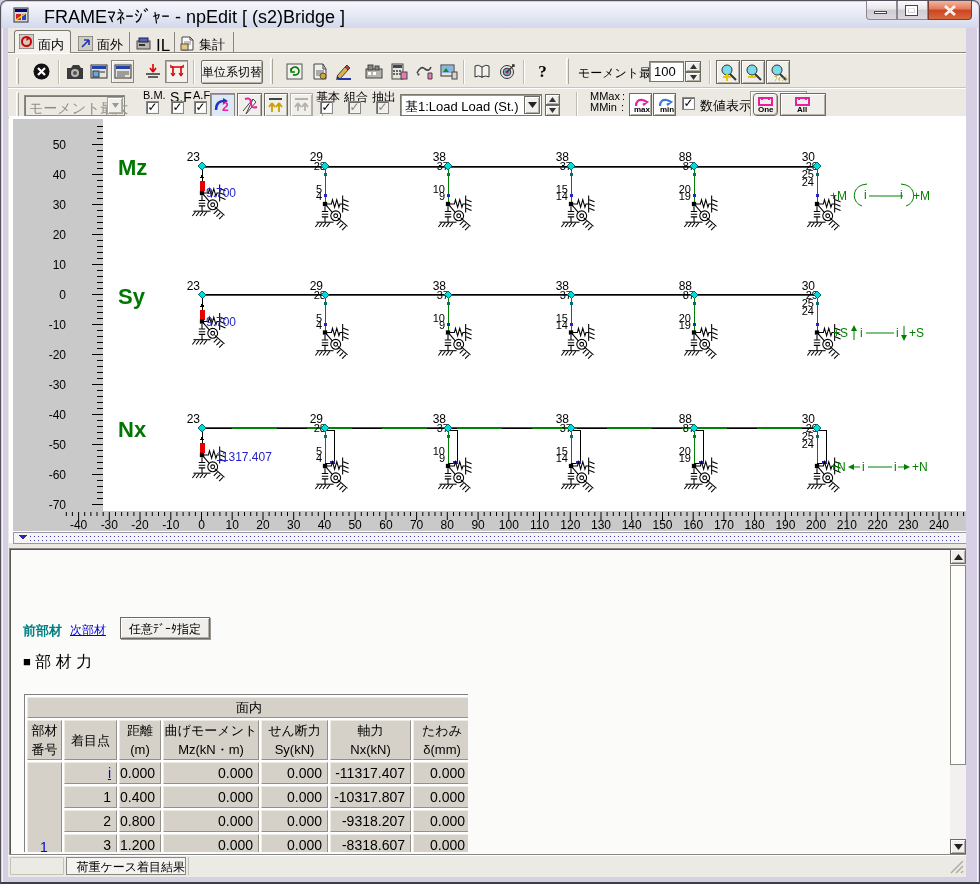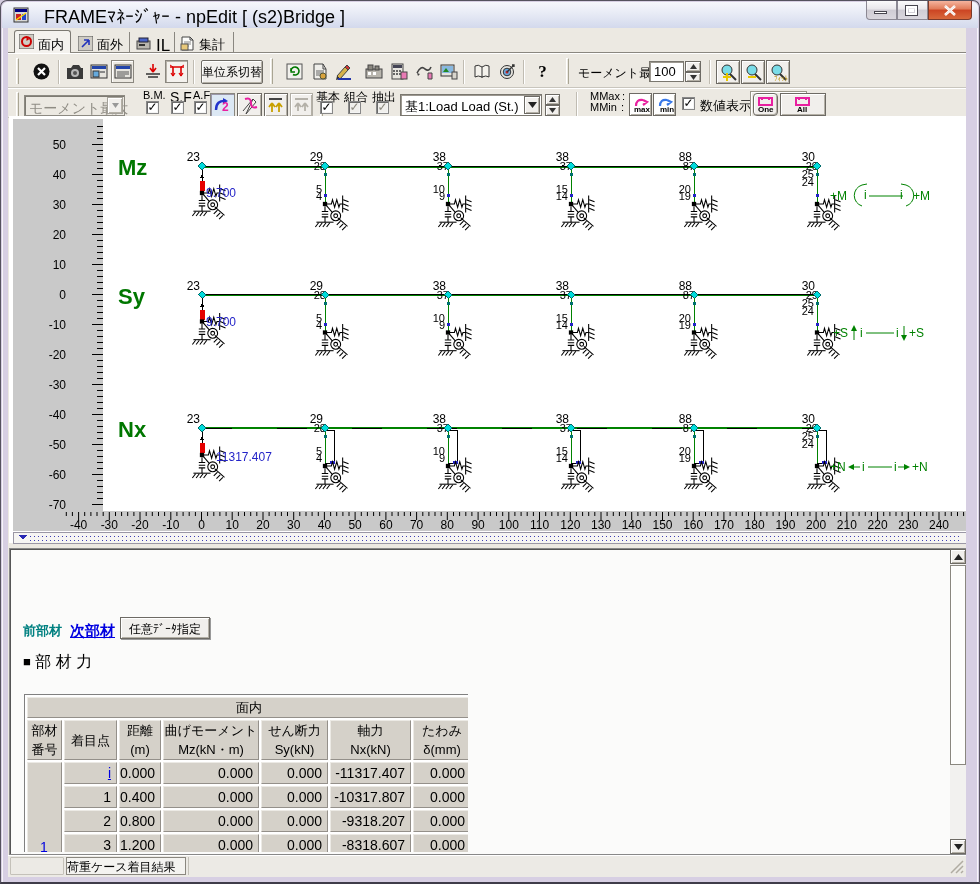--- a/index.html
+++ b/index.html
@@ -857,21 +857,21 @@
 <rect x="9" y="543" width="957" height="3" fill="#ece9e2"></rect>
 <rect x="13" y="532" width="953" height="11" fill="#f6f5f3" stroke="#9a97a5" stroke-width="1"></rect>
 <line x1="30" y1="536" x2="960" y2="536" stroke="#3c3cb4" stroke-width="1" stroke-dasharray="1 3"></line>
 <line x1="30" y1="540" x2="960" y2="540" stroke="#3c3cb4" stroke-width="1" stroke-dasharray="1 3"></line>
 <path d="M19,535 l8,0 l-4,5 z" fill="#2828b4"></path>
 </svg>
 
 <div class="abs" style="left:8px;top:546px;width:958px;height:2px;background:#ece9e2"></div>
 <div class="abs" style="left:9px;top:548px;width:957px;height:307px;background:#fbfbfa;border:1px solid #888;border-right:none;box-shadow:inset 1px 1px 0 #555"></div>
 <div class="abs" style="left:23px;top:622px;font-size:13px;font-weight:bold;color:#008080">前部材</div>
-<div class="abs" style="left:70px;top:622px;font-size:15px;font-weight:bold;color:#0000e0;text-decoration:underline">次部材</div>
+<div class="abs" style="left:70px;top:622px;font-size:12px;font-weight:normal;color:#0000e0;text-decoration:underline">次部材</div>
 <div class="abs" style="left:120px;top:617px;width:90px;height:22px;background:#f1efec;border:1px solid #6d6a64;box-shadow:inset 1px 1px 0 #fff, inset -1px -1px 0 #b4b0a6, 1px 1px 0 #999;font-size:12px;text-align:center;padding-top:3px">任意ﾃﾞｰﾀ指定</div>
 <div class="abs" style="left:23px;top:652px;font-size:16px;font-weight:normal"><span style="font-size:13px;vertical-align:1px">■</span> 部 材 力</div>
 
 <div class="abs" style="left:24px;top:694px;width:444px;height:158px;overflow:hidden">
 <table style="border-collapse:separate;border-spacing:2px;background:#fff;border:1px solid #808080;font-family:'Liberation Sans',sans-serif;table-layout:fixed;width:444px">
 <colgroup>
           <col style="width:35px">
           <col style="width:53px">
           <col style="width:42px">
           <col style="width:96px">
@@ -941,18 +941,18 @@
     </div>
 <div class="btn3d" style="left:950px;top:839px;width:16px;height:15px;border-radius:0">
       <svg width="9" height="6">
         <path d="M4.5,6 L9,0 H0 z" fill="#222"></path>
       </svg>
     </div>
 <div class="abs" style="left:950px;top:565px;width:16px;height:200px;background:#fdfdfc;border:1px solid #8a877f;box-shadow:inset 1px 1px 0 #fff"></div>
 
 <div class="abs" style="left:8px;top:855px;width:958px;height:22px;background:#eceae5;border-top:1px solid #fff"></div>
 <div class="abs" style="left:10px;top:857px;width:54px;height:18px;border:1px solid #c4c1b9;border-radius:1px"></div>
-<div class="abs" style="left:66px;top:857px;width:120px;height:18px;background:#f4f3f0;border:1px solid #8a877f;font-size:12px;text-align:left;padding-top:1px">荷重ケース着目結果</div>
+<div class="abs" style="left:66px;top:857px;width:120px;height:18px;background:#f4f3f0;border:1px solid #8a877f;font-size:12px;text-align:right;padding-top:1px">荷重ケース着目結果</div>
 <div class="abs" style="left:188px;top:857px;width:1px;height:18px;background:#c4c1b9"></div>
 <svg class="abs" style="left:948px;top:858px" width="16" height="16">
       <path d="M15,3 L3,15 M15,8 L8,15 M15,13 L13,15" stroke="#b0aca2" stroke-width="1.5"></path>
     </svg>
 
 </div>
 </body></html>

